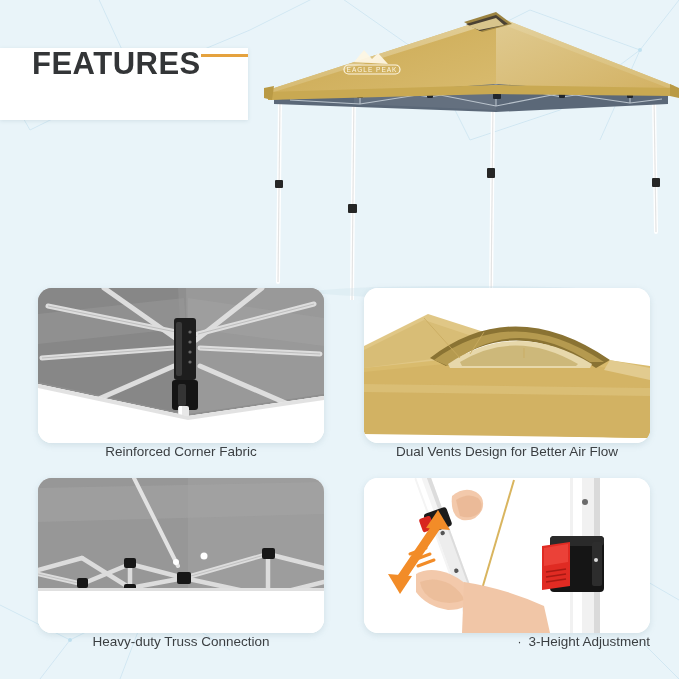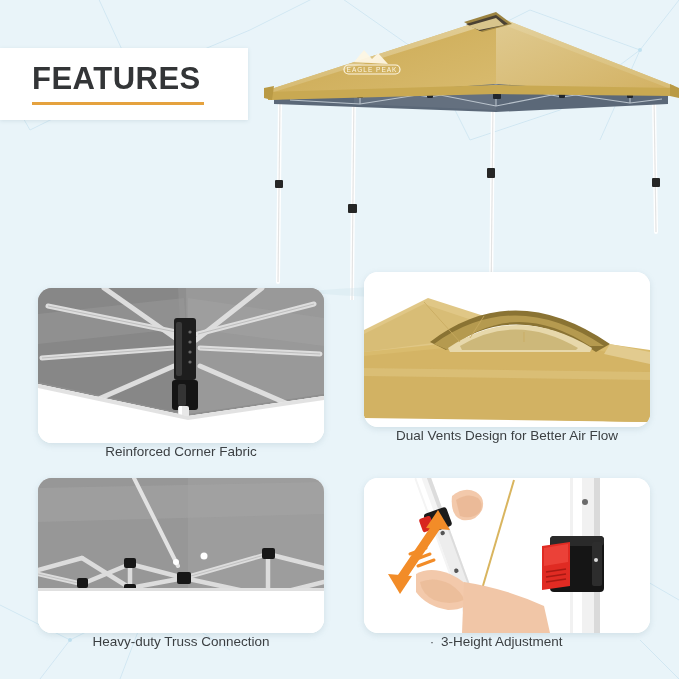--- a/index.html
+++ b/index.html
@@ -11,58 +11,58 @@
   }
 
   
   #bg-net { position:absolute; inset:0; width:679px; height:679px; pointer-events:none; }
 
   
   #title-card {
     position:absolute; left:0; top:48px; width:248px; height:72px;
     background:#ffffff;
     box-shadow:0 1px 4px rgba(120,150,165,.20);
-    display:flex; flex-direction:column; justify-content:center;
+    display:flex; flex-direction:row; justify-content:center;
     padding-left:32px;
   }
   #title-text {
     font-size:31px; font-weight:bold; color:#333537; letter-spacing:.5px;
     line-height:1.05;
   }
   #title-rule {
     margin-top:6px; width:172px; height:3px; background:#E5A23E;
   }
 
   
   #hero { position:absolute; left:250px; top:0px; width:429px; height:300px; }
 
   
   .card-cell { position:absolute; }
   #cell-0 { left:38px;  top:288px; width:286px; height:200px; }
-  #cell-1 { left:364px; top:272px; width:286px; height:200px; }
+  #cell-1 { left:364px; top:288px; width:286px; height:200px; }
   #cell-2 { left:38px;  top:478px; width:286px; height:200px;border-radius:8px; }
   #cell-3 { left:364px; top:478px; width:286px; height:200px; }
 
   .card-img {
     width:100%; height:155px;
     background:#ffffff;
     border-radius:14px;
     box-shadow:0 2px 6px rgba(120,150,165,.22);
     overflow:hidden;
     position:relative;
   }
   .card-img svg { display:block; width:100%; height:100%; }
 
   .caption {
     text-align:center;
     font-size:13.5px; color:#3b3f42; line-height:1.38;
     white-space:nowrap;
   }
   .caption.bullets { text-align:left; padding-left:66px; }
-  .caption .bullet-line { display:block; }
+  .caption .bullet-line { display:block;text-align:right; }
   .caption .dot { color:#3b3f42; margin-right:7px; font-size:12px; }
 </style>
 </head>
 <body>
 
 <svg id="bg-net" viewBox="0 0 679 679">
   <g stroke="#cfe6f2" stroke-width="1" fill="none" opacity="0.9">
     <path d="M90 -20 L135 78 L250 30 L330 -10"></path>
     <path d="M135 78 L30 130 L-10 60"></path>
     <path d="M135 78 L215 120"></path>

